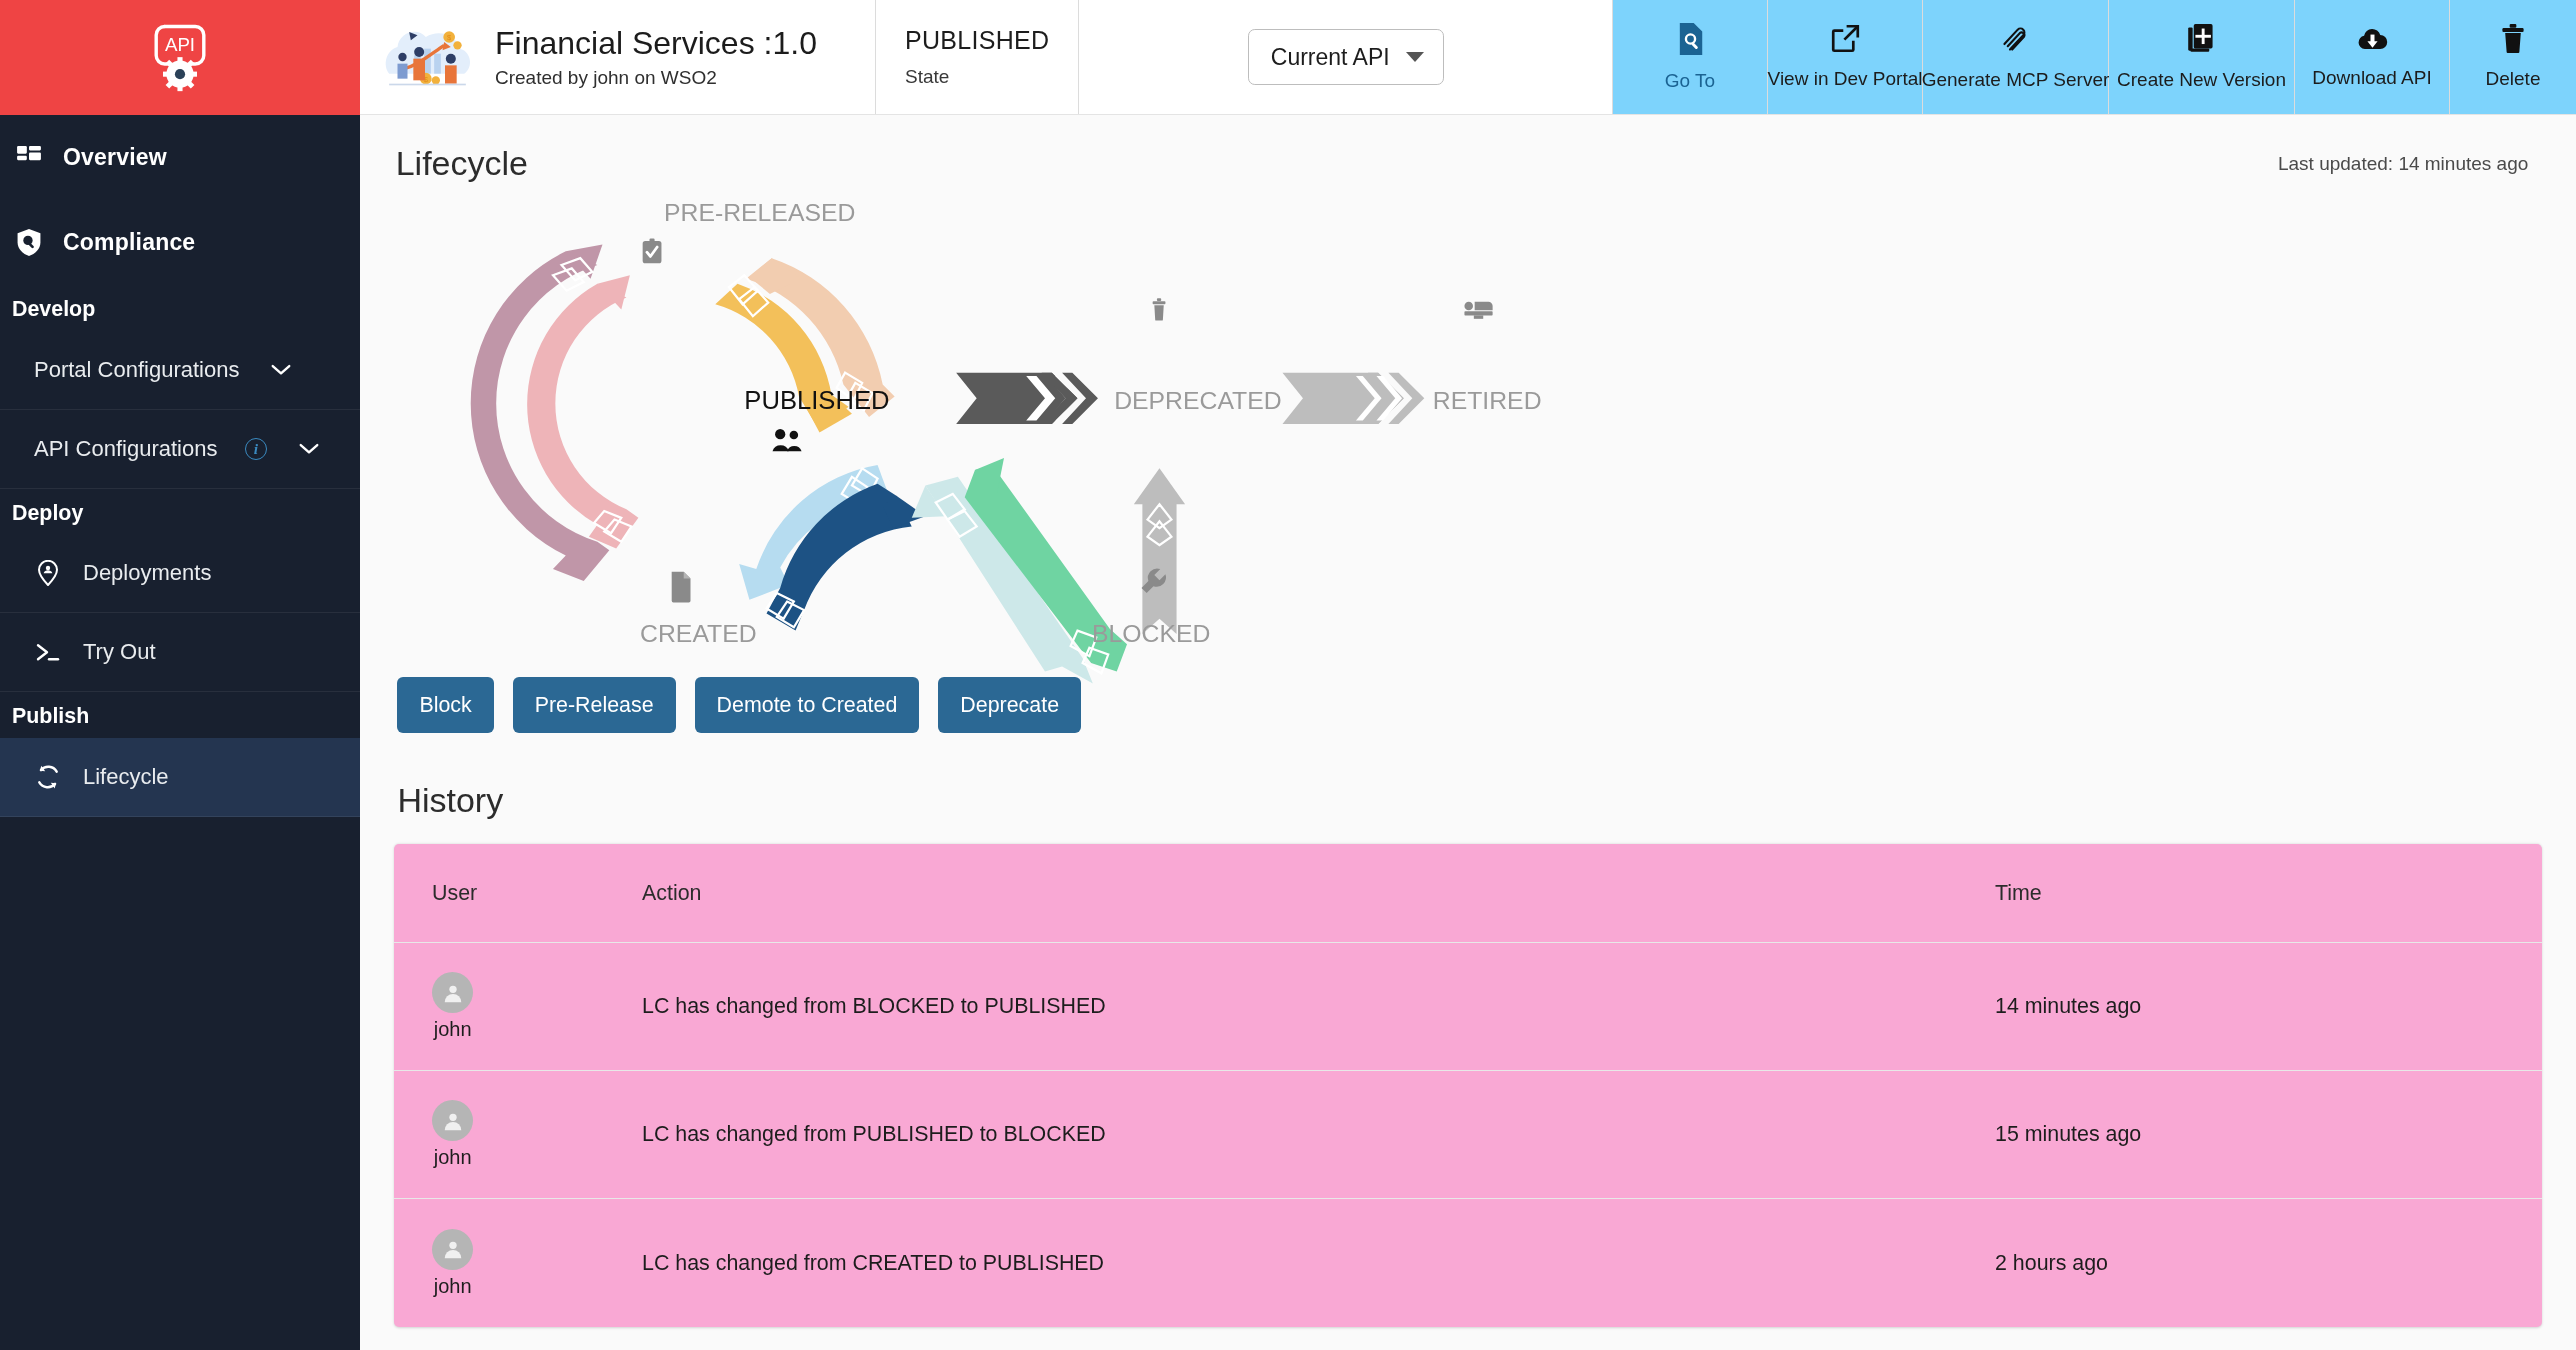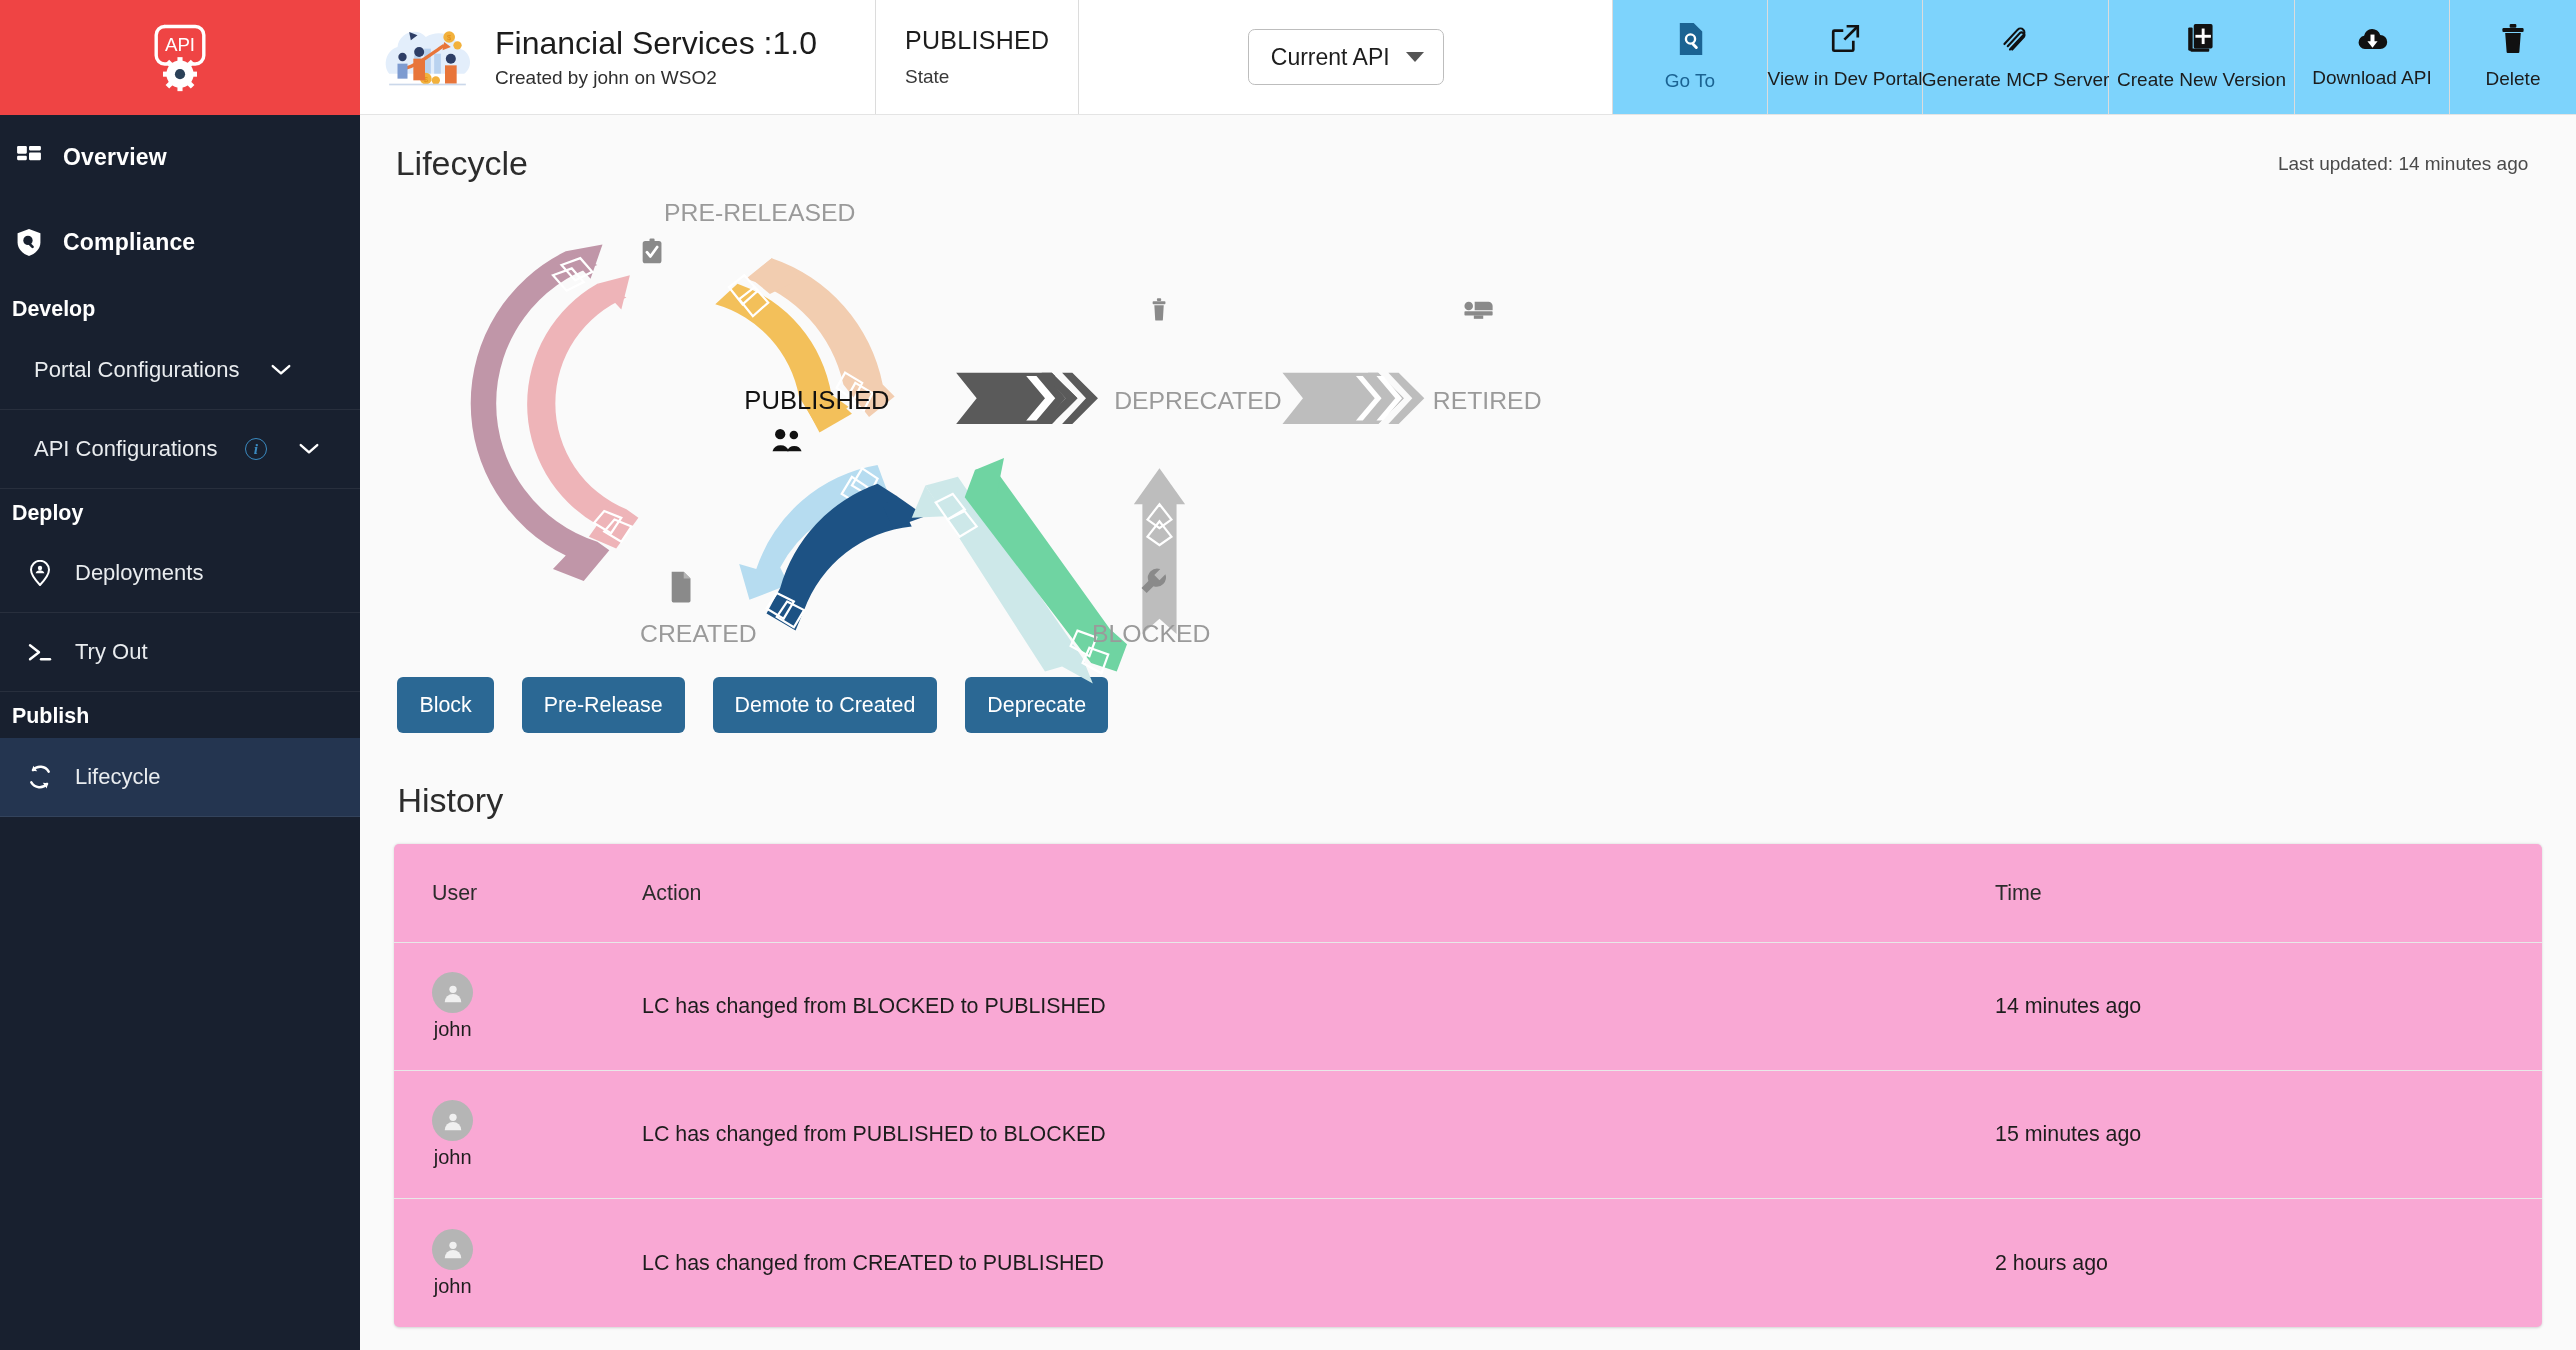--- a/index.html
+++ b/index.html
@@ -33,21 +33,21 @@
   }
   .nav-top-item .nav-ico { width: 34px; display:flex; align-items:center; justify-content:center; }
   .nav-top-item .nav-lbl { font-size: 23px; font-weight: bold; letter-spacing: 0.2px; }
 
   .nav-group-title {
     font-size: 21.4px; font-weight: bold;
     padding: 12px 0 8.5px 12px;
   }
   .nav-sub-item {
     display: flex; align-items: center; height: 79px;
-    padding-left: 24px; gap: 19px; cursor: pointer;
+    padding-left: 32px; gap: 19px; cursor: pointer;
     font-size: 22px; color: #e9ecef; font-weight: 400;
     border-bottom: 0.9px solid rgba(255,255,255,0.07);
   }
   .nav-sub-item.collapsible { justify-content: flex-start; padding-left: 34px; }
   .nav-sub-item.active { background: #243550; }
   .nav-sub-item .sub-ico { width: 32px; display:flex; align-items:center; justify-content:center; }
   .chev { margin-left: 12px; display:flex; align-items:center; }
   .info-i {
     width: 22px; height: 22px; border-radius: 50%;
     border: 1.7px solid #3a8ac0; color:#3a8ac0;
@@ -103,21 +103,21 @@
 
   
   .content { flex:1; overflow:hidden; background:#fafafa; padding: 0 34px; }
   .page-head { display:flex; align-items:center; justify-content:space-between; padding: 29px 1.7px 0 1.7px;}
   .page-title { font-size: 34px; color: #2c2c2c; font-weight: 400;}
   .last-updated { font-size: 19px; color:#4a4a4a; padding-right: 12px;}
 
   .diagram-wrap { height: 508px; position: relative; }
   .diagram { position:absolute; left: 0px; top: 0px; }
 
-  .buttons-row { display:flex; gap: 28px; padding: 0 3.4px; margin-top: -13.7px;}
+  .buttons-row { display:flex; gap: 19px; padding: 0 3.4px; margin-top: -13.7px;}
   .btn {
     background:#2b6894; color:#ffffff; border:none; border-radius:6px;
     height: 56px; padding: 0 22px; font-size: 21.4px; cursor:pointer;
     font-family:"Liberation Sans", sans-serif;
   }
 
   .history-title { font-size: 34px; color:#2c2c2c; margin: 48px 0 0 3.4px; font-weight: 400;}
 
   .table-card {
     margin-top: 24px; background:#f9a8d4; border-radius: 5.1px;

